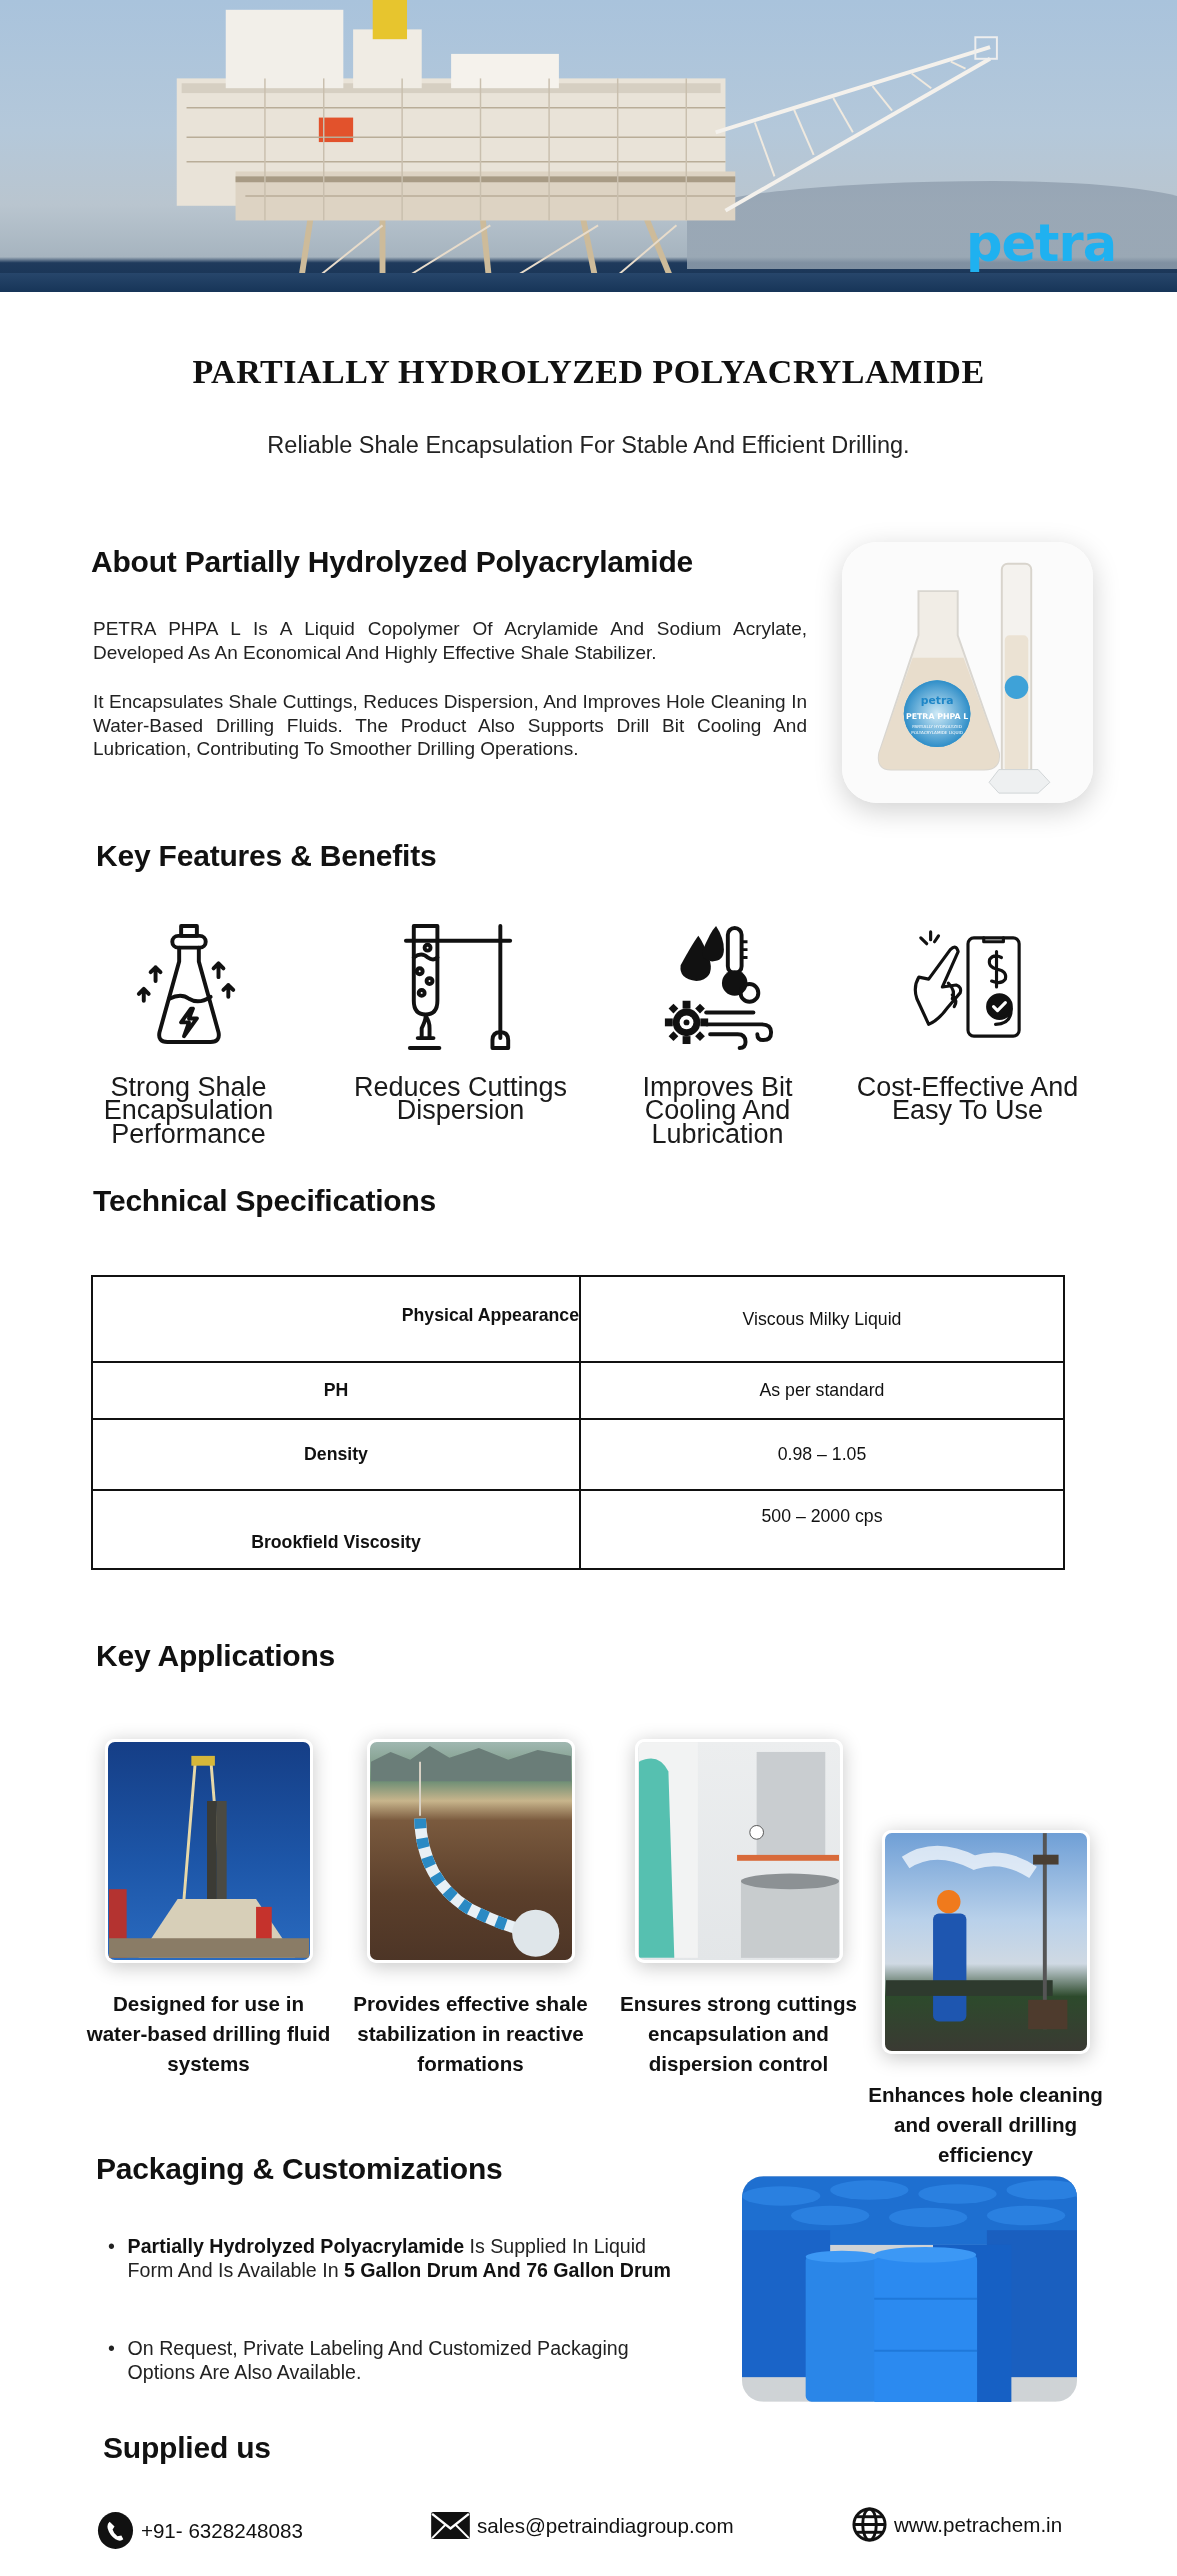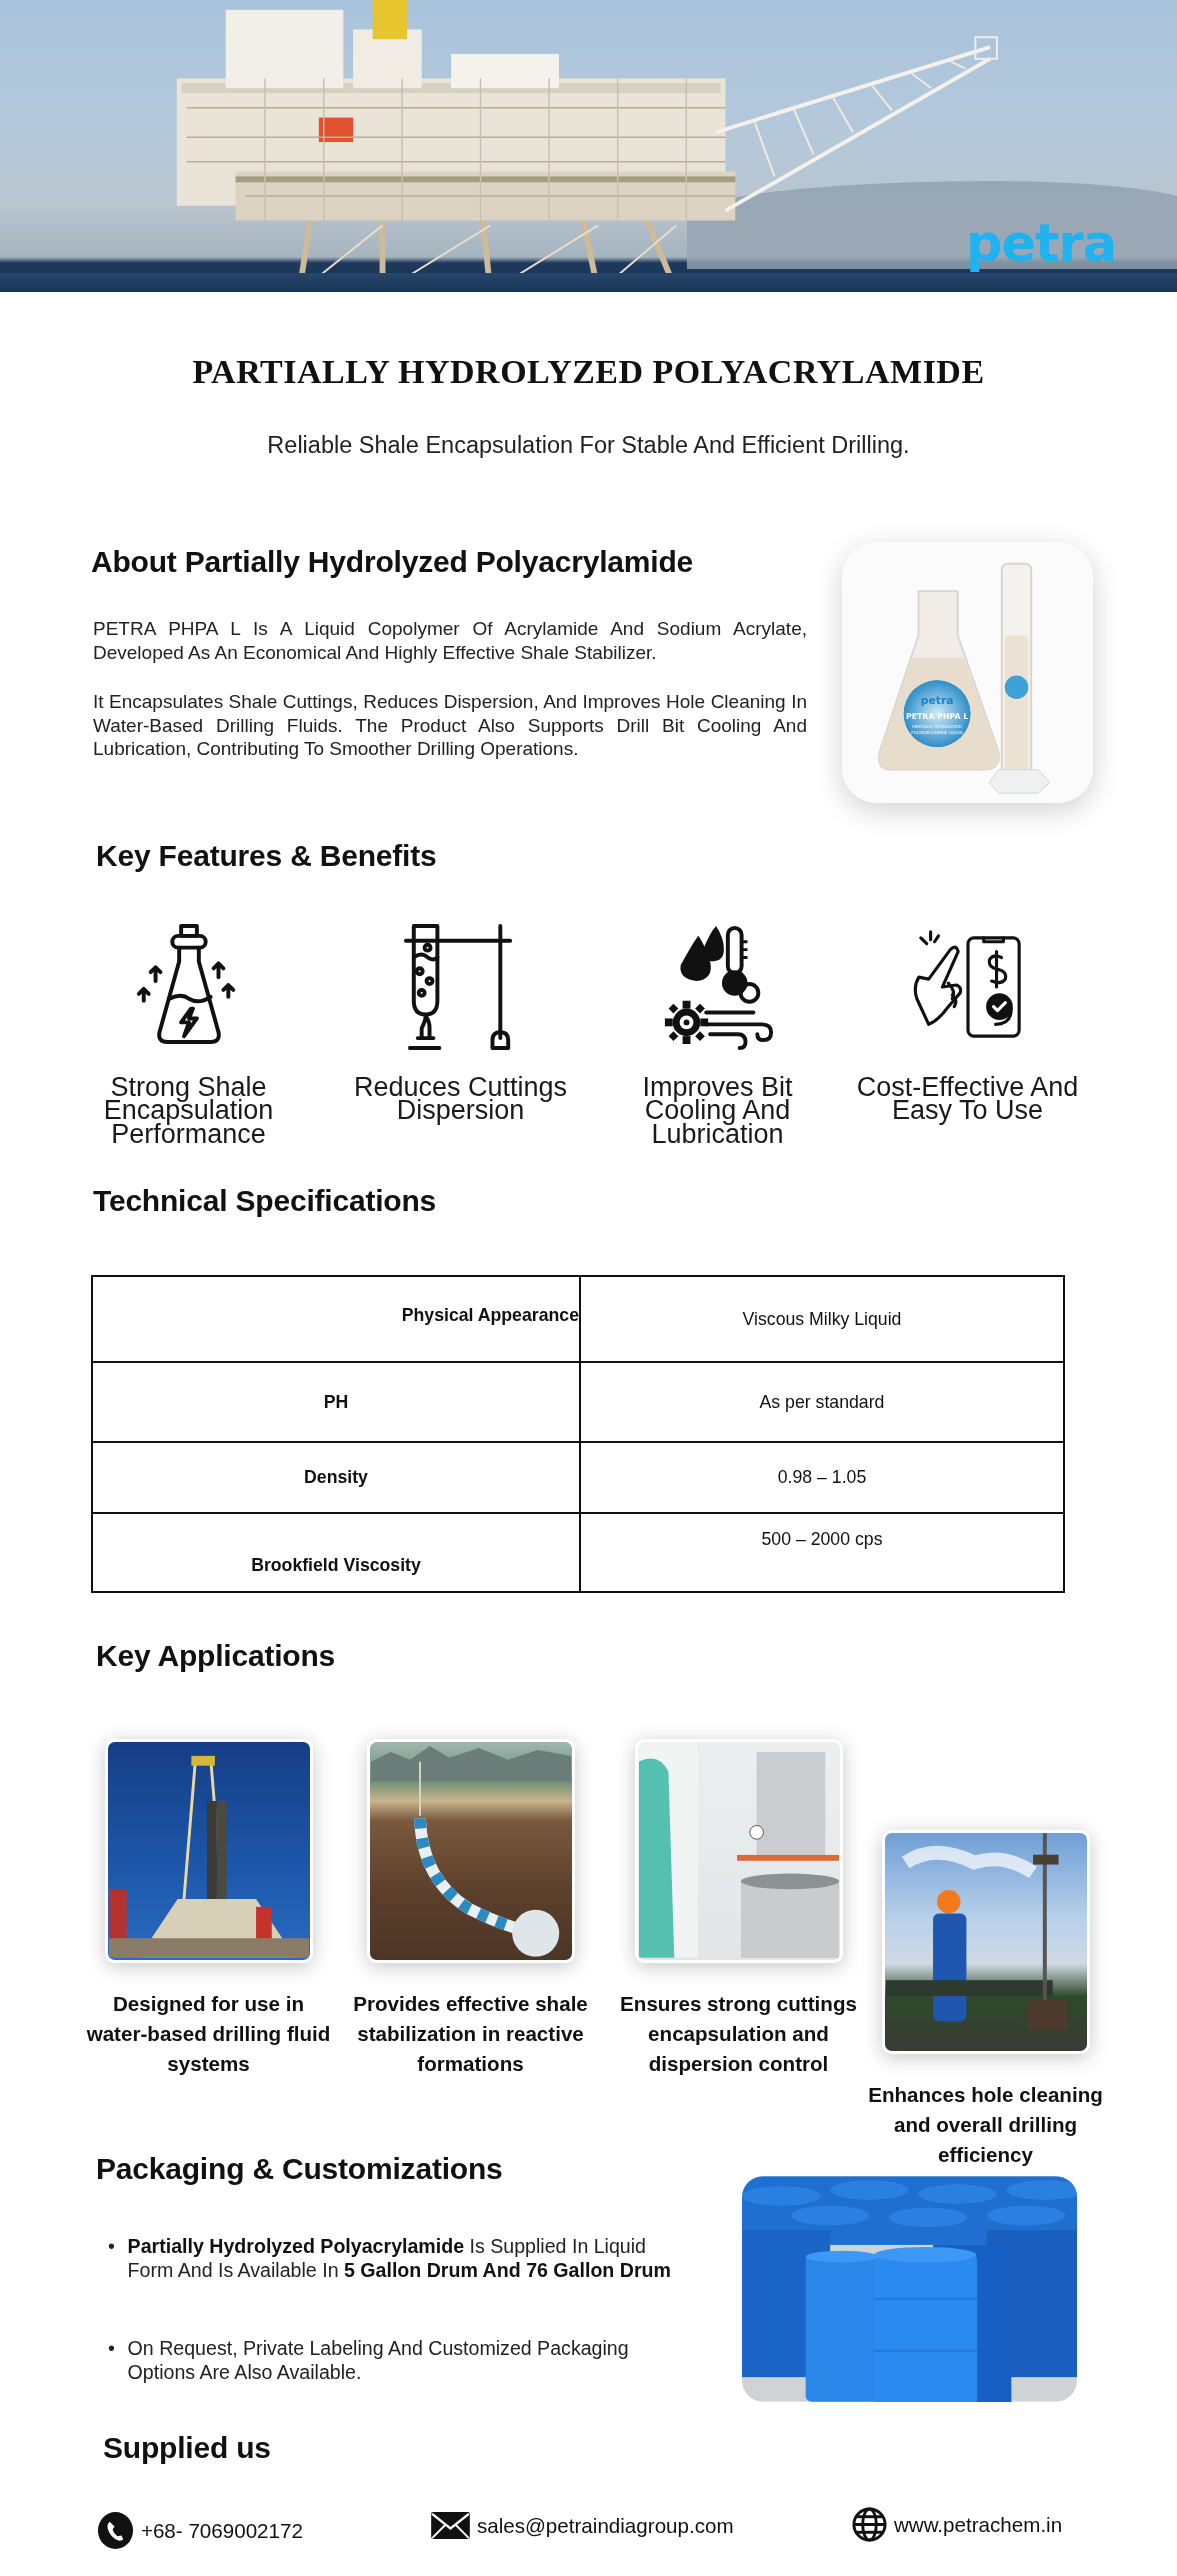--- a/index.html
+++ b/index.html
@@ -232,21 +232,21 @@
   <div class="lbl">Cost-Effective And Easy To Use</div>
 </div>
 
 <h2 class="sec" style="left:93px; top:1184px;">Technical Specifications</h2>
 <table class="spec-table">
   <tbody>
       <tr style="height:86px;">
     <td class="k" style="padding-bottom:7.8px;text-align:right;">Physical Appearance</td>
     <td>Viscous Milky Liquid</td>
   </tr>
-  <tr style="height:80px;">
+  <tr style="height:57px;">
     <td class="k">PH</td>
     <td>As per standard</td>
   </tr>
   <tr style="height:71px;">
     <td class="k">Density</td>
     <td>0.98 – 1.05</td>
   </tr>
   <tr style="height:79px;">
     <td class="k" style="padding-top:25.5px;">Brookfield Viscosity</td>
     <td style="padding-bottom:25.5px;">500 – 2000 cps</td>
@@ -347,21 +347,21 @@
   </svg>
 </div>
 
 <h2 class="sec" style="left:103px; top:2431px;">Supplied us</h2>
 
 <div class="contact-item" style="left:96px;">
   <svg width="39" height="39" viewBox="0 0 40 40">
     <ellipse cx="20" cy="20" rx="18" ry="19" fill="#111"></ellipse>
     <path d="M14 11 Q11 13 12 18 Q14 25 20 29 Q25 32 28 29 L26 25 L22 26 Q18 23 17 19 L19 16 Z" fill="#fff"></path>
   </svg>
-  <span>+68- 7069002172</span>
+  <span>+91- 6328248083</span>
 </div>
 
 <div class="contact-item" style="left:430px;">
   <svg width="41" height="29" viewBox="0 0 42 30">
     <rect x="1" y="1" width="40" height="28" rx="2" fill="#111"></rect>
     <path d="M2 3 L21 18 L40 3" stroke="#fff" stroke-width="2.5" fill="none"></path>
     <path d="M2 28 L16 14 M40 28 L26 14" stroke="#fff" stroke-width="2" fill="none"></path>
   </svg>
   <span>sales@petraindiagroup.com</span>
 </div>

